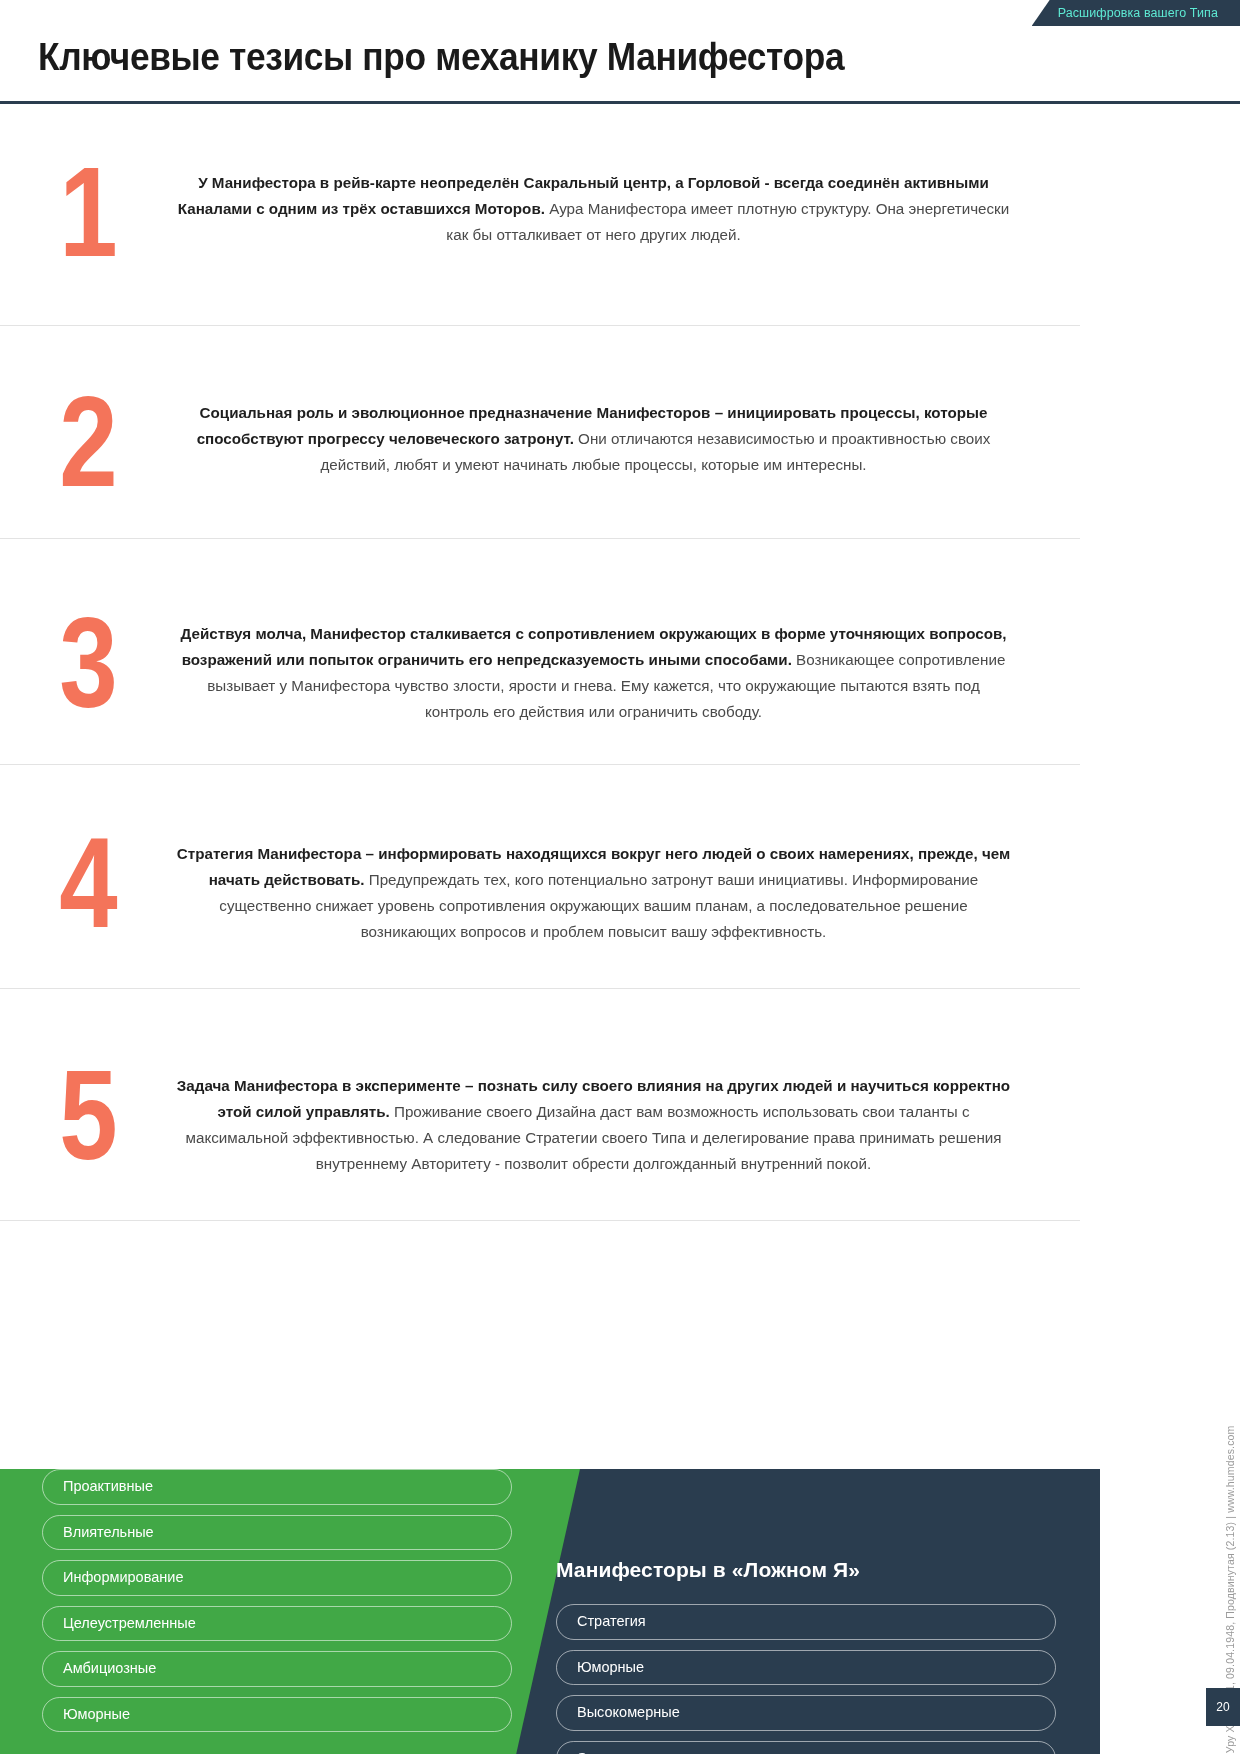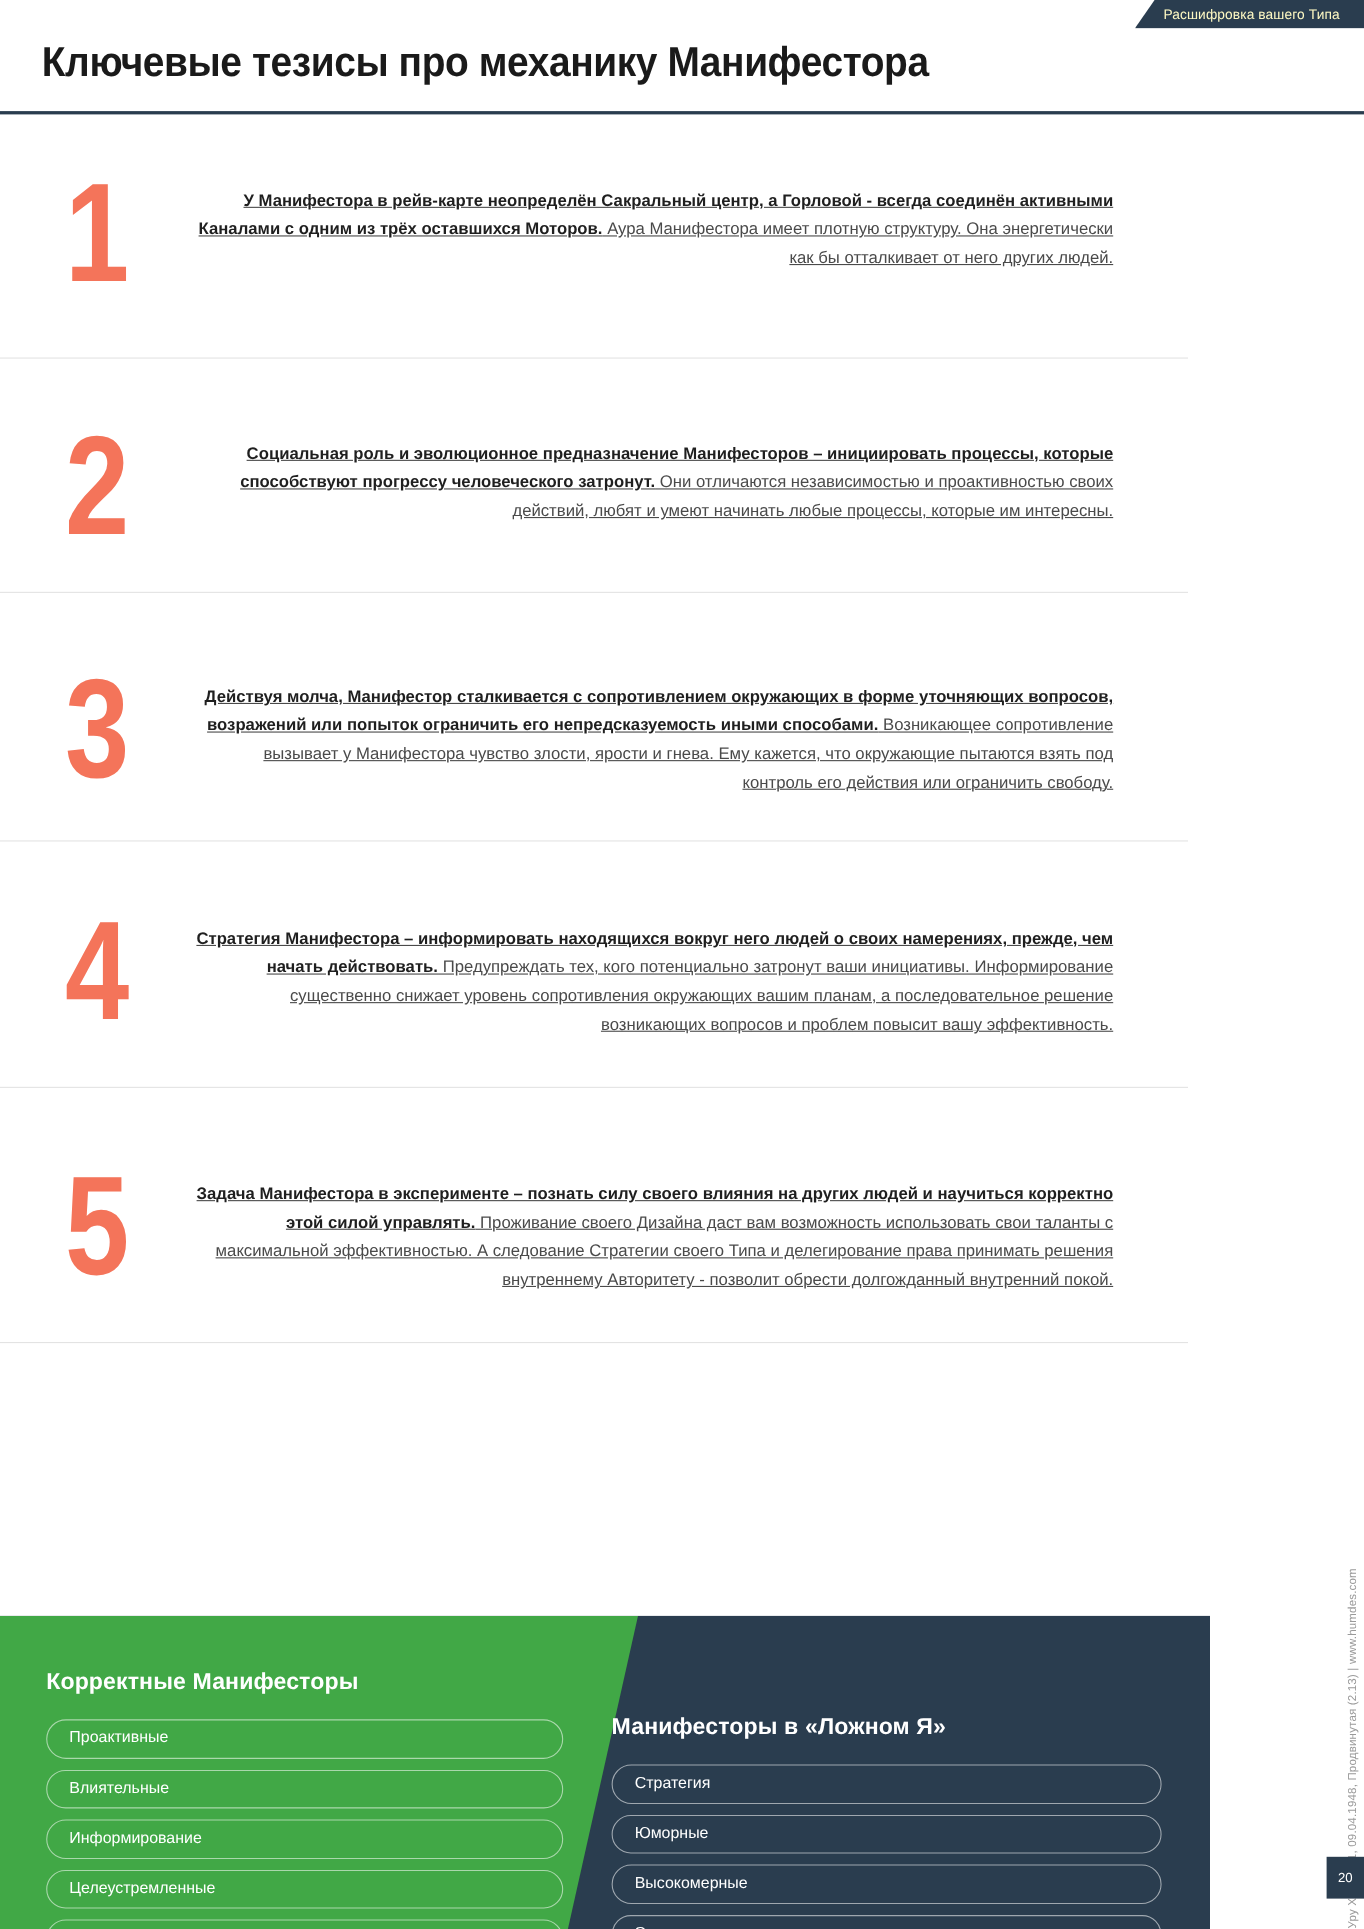--- a/index.html
+++ b/index.html
@@ -22,21 +22,21 @@
     height: 104px;
     border-bottom: 3px solid #2a3d4f;
     box-sizing: border-box;
   }
   .ribbon {
     position: absolute;
     top: 0;
     right: 0;
     height: 26px;
     background: #2a3d4f;
-    color: #fef9c3;
+    color: #5eead4;
     font-size: 12.5px;
     line-height: 26px;
     padding: 0 22px 0 26px;
     white-space: nowrap;
     -webkit-clip-path: polygon(18px 0, 100% 0, 100% 100%, 0 100%);
     clip-path: polygon(18px 0, 100% 0, 100% 100%, 0 100%);
     letter-spacing: .1px;
   }
   .page-title {
     position: absolute;
@@ -79,22 +79,21 @@
     font-family: "Liberation Sans", sans-serif;
     letter-spacing: -2px;
   }
   .body-text {
     flex: 1 1 auto;
     font-size: 15.2px;
     line-height: 1.72;
     color: #4a4a4a;
     padding-top: 6px;
     padding-right: 28px;
-    text-align: right;
-    text-decoration: underline;
+    text-align: center;
   }
   .body-text b {
     color: #1f1f1f;
     font-weight: bold;
   }
 
   .t1 { height: 222px; padding-top: 60px; }
   .t2 { height: 213px; padding-top: 68px; }
   .t3 { height: 226px; padding-top: 76px; }
   .t4 { height: 224px; padding-top: 70px; }
@@ -232,21 +231,20 @@
     <div class="body-text"><b>Задача Манифестора в эксперименте – познать силу своего влияния на других людей и научиться корректно этой силой управлять.</b><span> Проживание своего Дизайна даст вам возможность использовать свои таланты с максимальной эффективностью. А следование Стратегии своего Типа и делегирование права принимать решения внутреннему Авторитету - позволит обрести долгожданный внутренний покой.</span></div>
   </div>
 
 </div>
 
 <div class="panels">
   <div class="panel-dark"></div>
   <div class="panel-green"></div>
 
   <div class="panel-inner panel-left-inner">
-    <div class="panel-heading">Корректные Манифесторы</div>
     <div class="pill-wrap">
       <span class="pill">Проактивные</span>
       <span class="pill">Влиятельные</span>
       <span class="pill">Информирование</span>
       <span class="pill">Целеустремленные</span>
       <span class="pill">Амбициозные</span>
       <span class="pill">Юморные</span>
     </div>
   </div>
 

